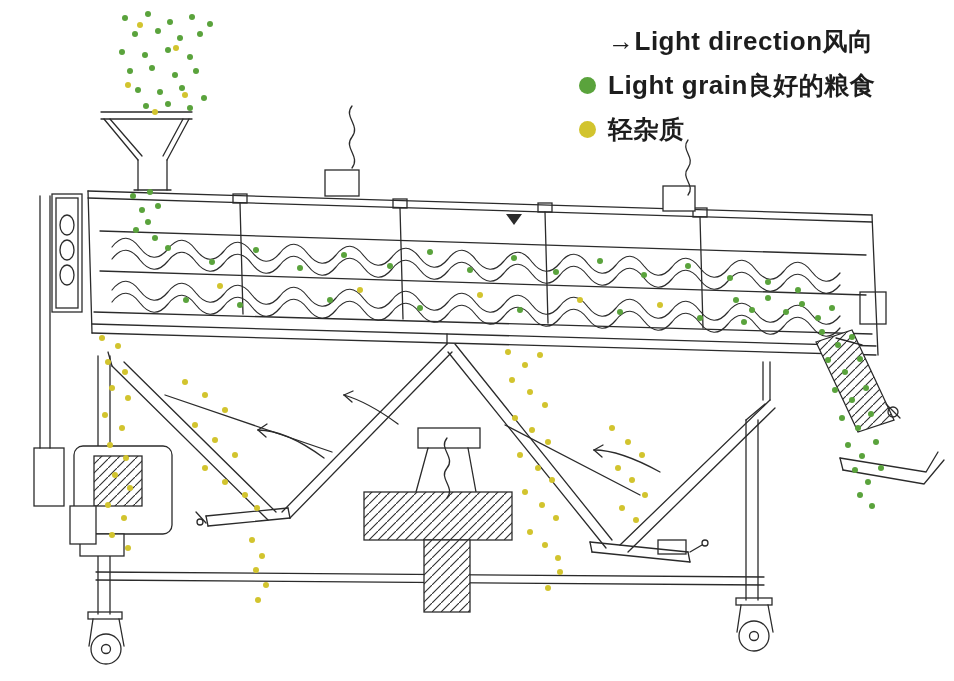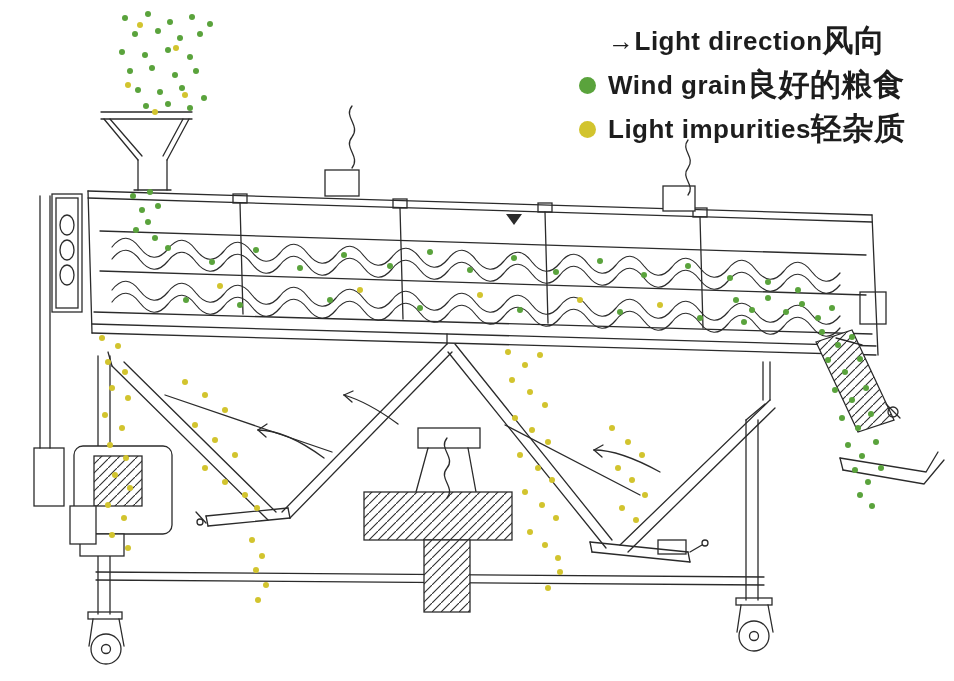--- a/index.html
+++ b/index.html
@@ -4,21 +4,21 @@
 <style>
   html,body{margin:0;padding:0;background:#ffffff;}
   .canvas{
     position:relative;width:954px;height:681px;background:#ffffff;overflow:hidden;
     font-family:"Liberation Sans","DejaVu Sans",sans-serif;
   }
   svg.machine{position:absolute;left:0;top:0;}
   .legend{position:absolute;top:24px;left:578px;color:#1d1d1d;}
   .legend-row{display:flex;align-items:center;height:34px;margin-bottom:10px;}
   .legend-row .txt{font-size:26px;font-weight:700;letter-spacing:0.5px;white-space:pre;}
-  .legend-row .zh{font-size:31px;font-weight:700;}
+  .legend-row .zh{font-size:25px;font-weight:700;}
   .row-wind{padding-left:30px;}
   .bullet{width:19px;height:19px;margin-right:11px;flex:0 0 auto;}
   .zh-gap{}
 </style>
 </head>
 <body>
 
 <div class="canvas">
 
   <svg class="machine" width="954" height="681" viewBox="0 0 954 681">
@@ -352,25 +352,24 @@
   <div class="legend">
     <div class="legend-row row-wind">
       <span class="txt">→</span>
         <span class="txt">Light direction</span>
         <span class="txt zh">风向</span>
     </div>
     <div class="legend-row">
       <svg class="bullet" viewBox="0 0 19 19">
         <circle cx="9.5" cy="9.5" r="8.5" fill="#5aa33c"></circle>
       </svg>
-      <span class="txt">Wind grain</span>
+      <span class="txt">Light grain</span>
         <span class="txt zh zh-gap">良好的粮食</span>
     </div>
     <div class="legend-row">
       <svg class="bullet" viewBox="0 0 19 19">
         <circle cx="9.5" cy="9.5" r="8.5" fill="#d2c42e"></circle>
       </svg>
-      <span class="txt">Light impurities</span>
         <span class="txt zh zh-gap">轻杂质</span>
     </div>
   </div>
 
 </div>
 
 </body></html>

